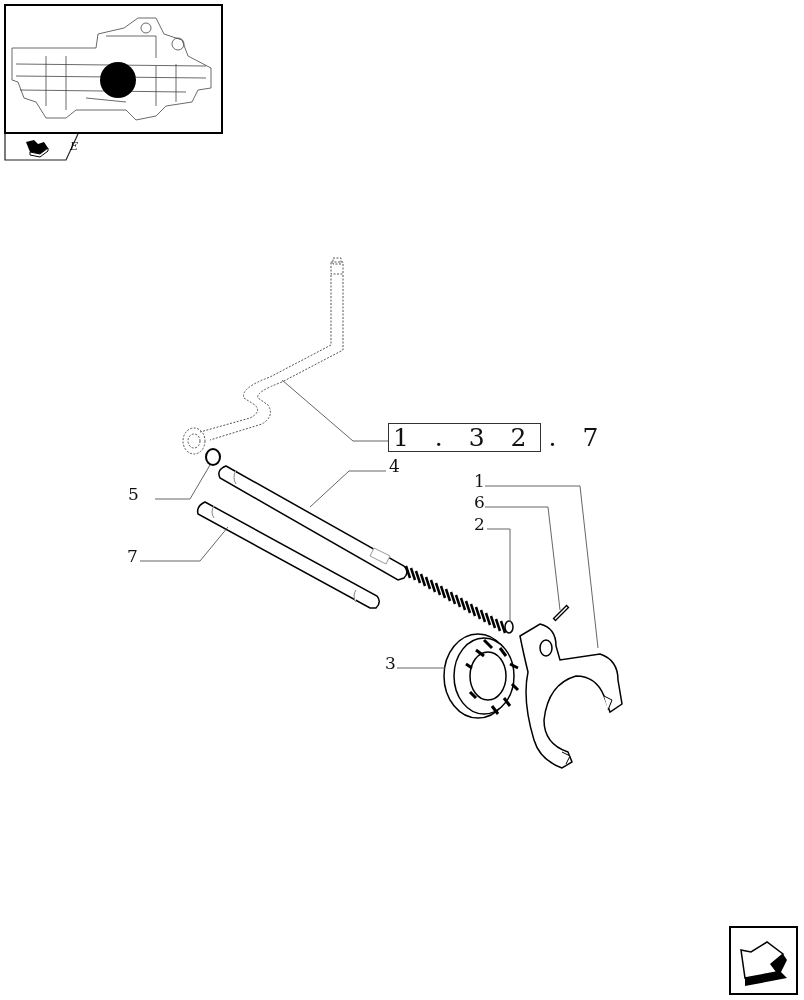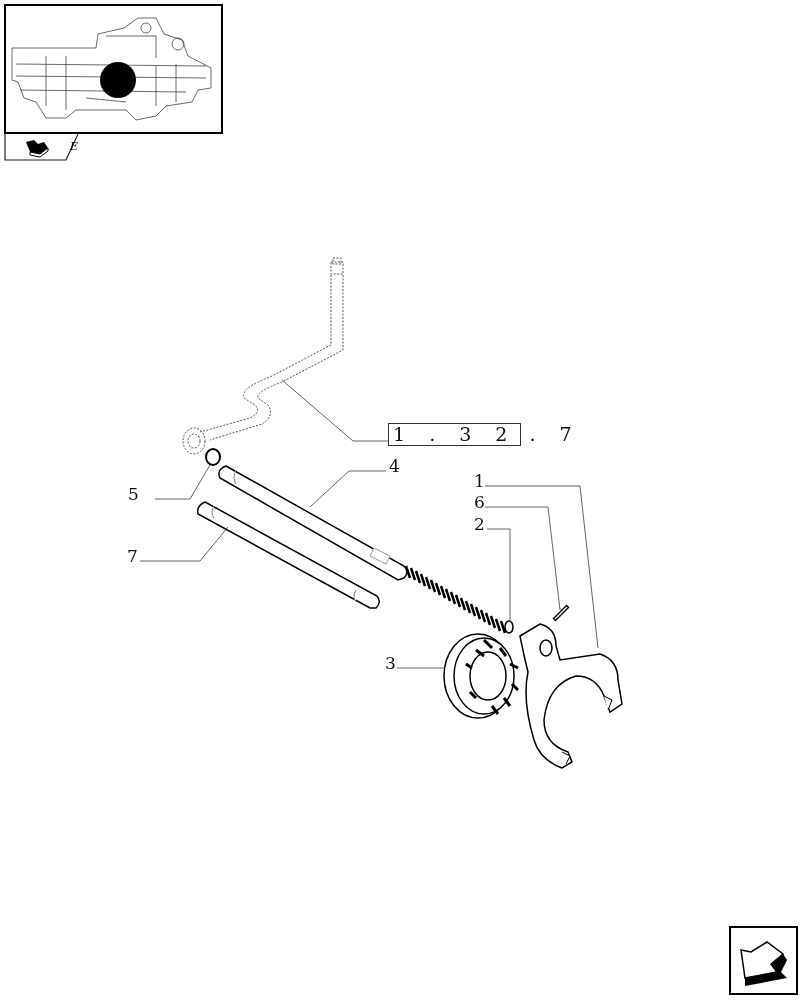--- a/index.html
+++ b/index.html
@@ -2,21 +2,21 @@
 <html><head>
 <meta charset="utf-8">
 <style>
   html, body { margin:0; padding:0; background:#fff; }
   body { width:804px; height:1000px; position:relative; overflow:hidden; font-family:"DejaVu Serif", serif; }
   .abs { position:absolute; }
   #thumb { left:4px; top:4px; width:219px; height:130px; border:2px solid #000; box-sizing:border-box; background:#fff; }
   #thumb-tab { left:4px; top:134px; width:72px; height:26px; }
   #nav-btn { left:729px; top:926px; width:69px; height:69px; border:2px solid #000; box-sizing:border-box; background:#fff; }
   .callout { font-family:"DejaVu Serif", serif; font-size:17px; color:#111; line-height:1; }
-  #ref-box { left:388px; top:423px; display:flex; align-items:center; font-size:19px; letter-spacing:0; }
+  #ref-box { left:388px; top:423px; display:flex; align-items:center; font-size:25px; letter-spacing:0; }
   #ref-box .boxed { border:1px solid #333; padding:1px 4px; letter-spacing:9px; }
   #ref-box .tail { letter-spacing:9px; margin-left:8px; }
   svg { position:absolute; left:0; top:0; }
 </style>
 </head>
 <body>
 
 <div id="thumb" class="abs">
   <svg width="215" height="126" viewBox="0 0 215 126">
     <g fill="none" stroke="#444" stroke-width="0.8">

